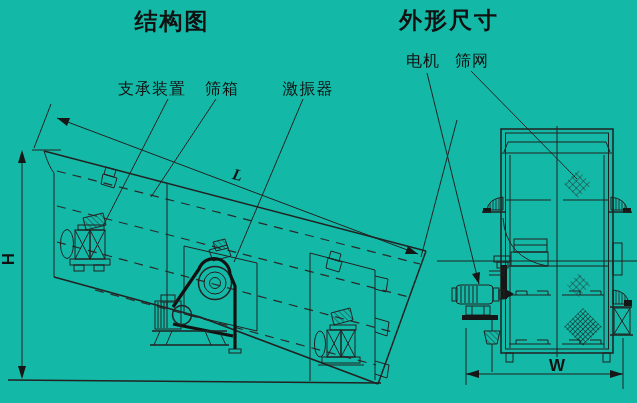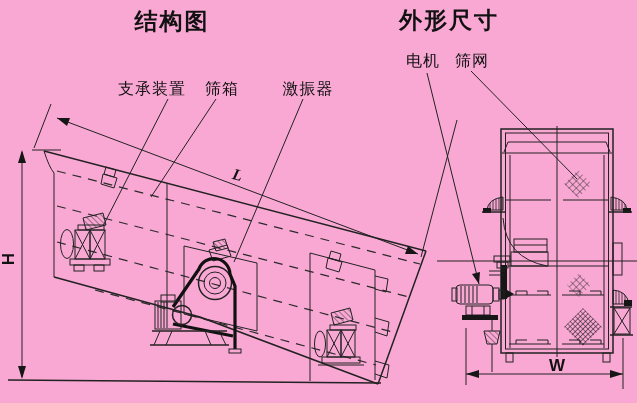--- a/index.html
+++ b/index.html
@@ -1,16 +1,16 @@
 <!DOCTYPE html>
 <html><head>
 <meta charset="utf-8">
 <style>
   html,body{margin:0;padding:0;background:#ffffff;}
-  .canvas{position:relative;width:637px;height:403px;background:#f9a8d4;overflow:hidden;
+  .canvas{position:relative;width:637px;height:403px;background:#14b8a6;overflow:hidden;
           font-family:"Liberation Sans","DejaVu Sans",sans-serif;}
   svg{display:block}
   svg text{fill:#111;font-family:"Liberation Sans","DejaVu Sans",sans-serif;}
   .title-txt{font-size:23px;font-weight:bold;letter-spacing:2px;}
   .lbl-txt{font-size:16px;letter-spacing:1px;}
   .dim-txt{font-size:17px;font-weight:bold;}
   .dim-txt-i{font-size:16px;font-weight:bold;font-style:italic;font-family:"Liberation Serif","DejaVu Serif",serif;}
   .ln{stroke:#222;fill:none;stroke-width:1;}
   .ln15{stroke:#222;fill:none;stroke-width:1.5;}
   .thk{stroke:#111;fill:none;stroke-width:3.2;stroke-linejoin:round;}

